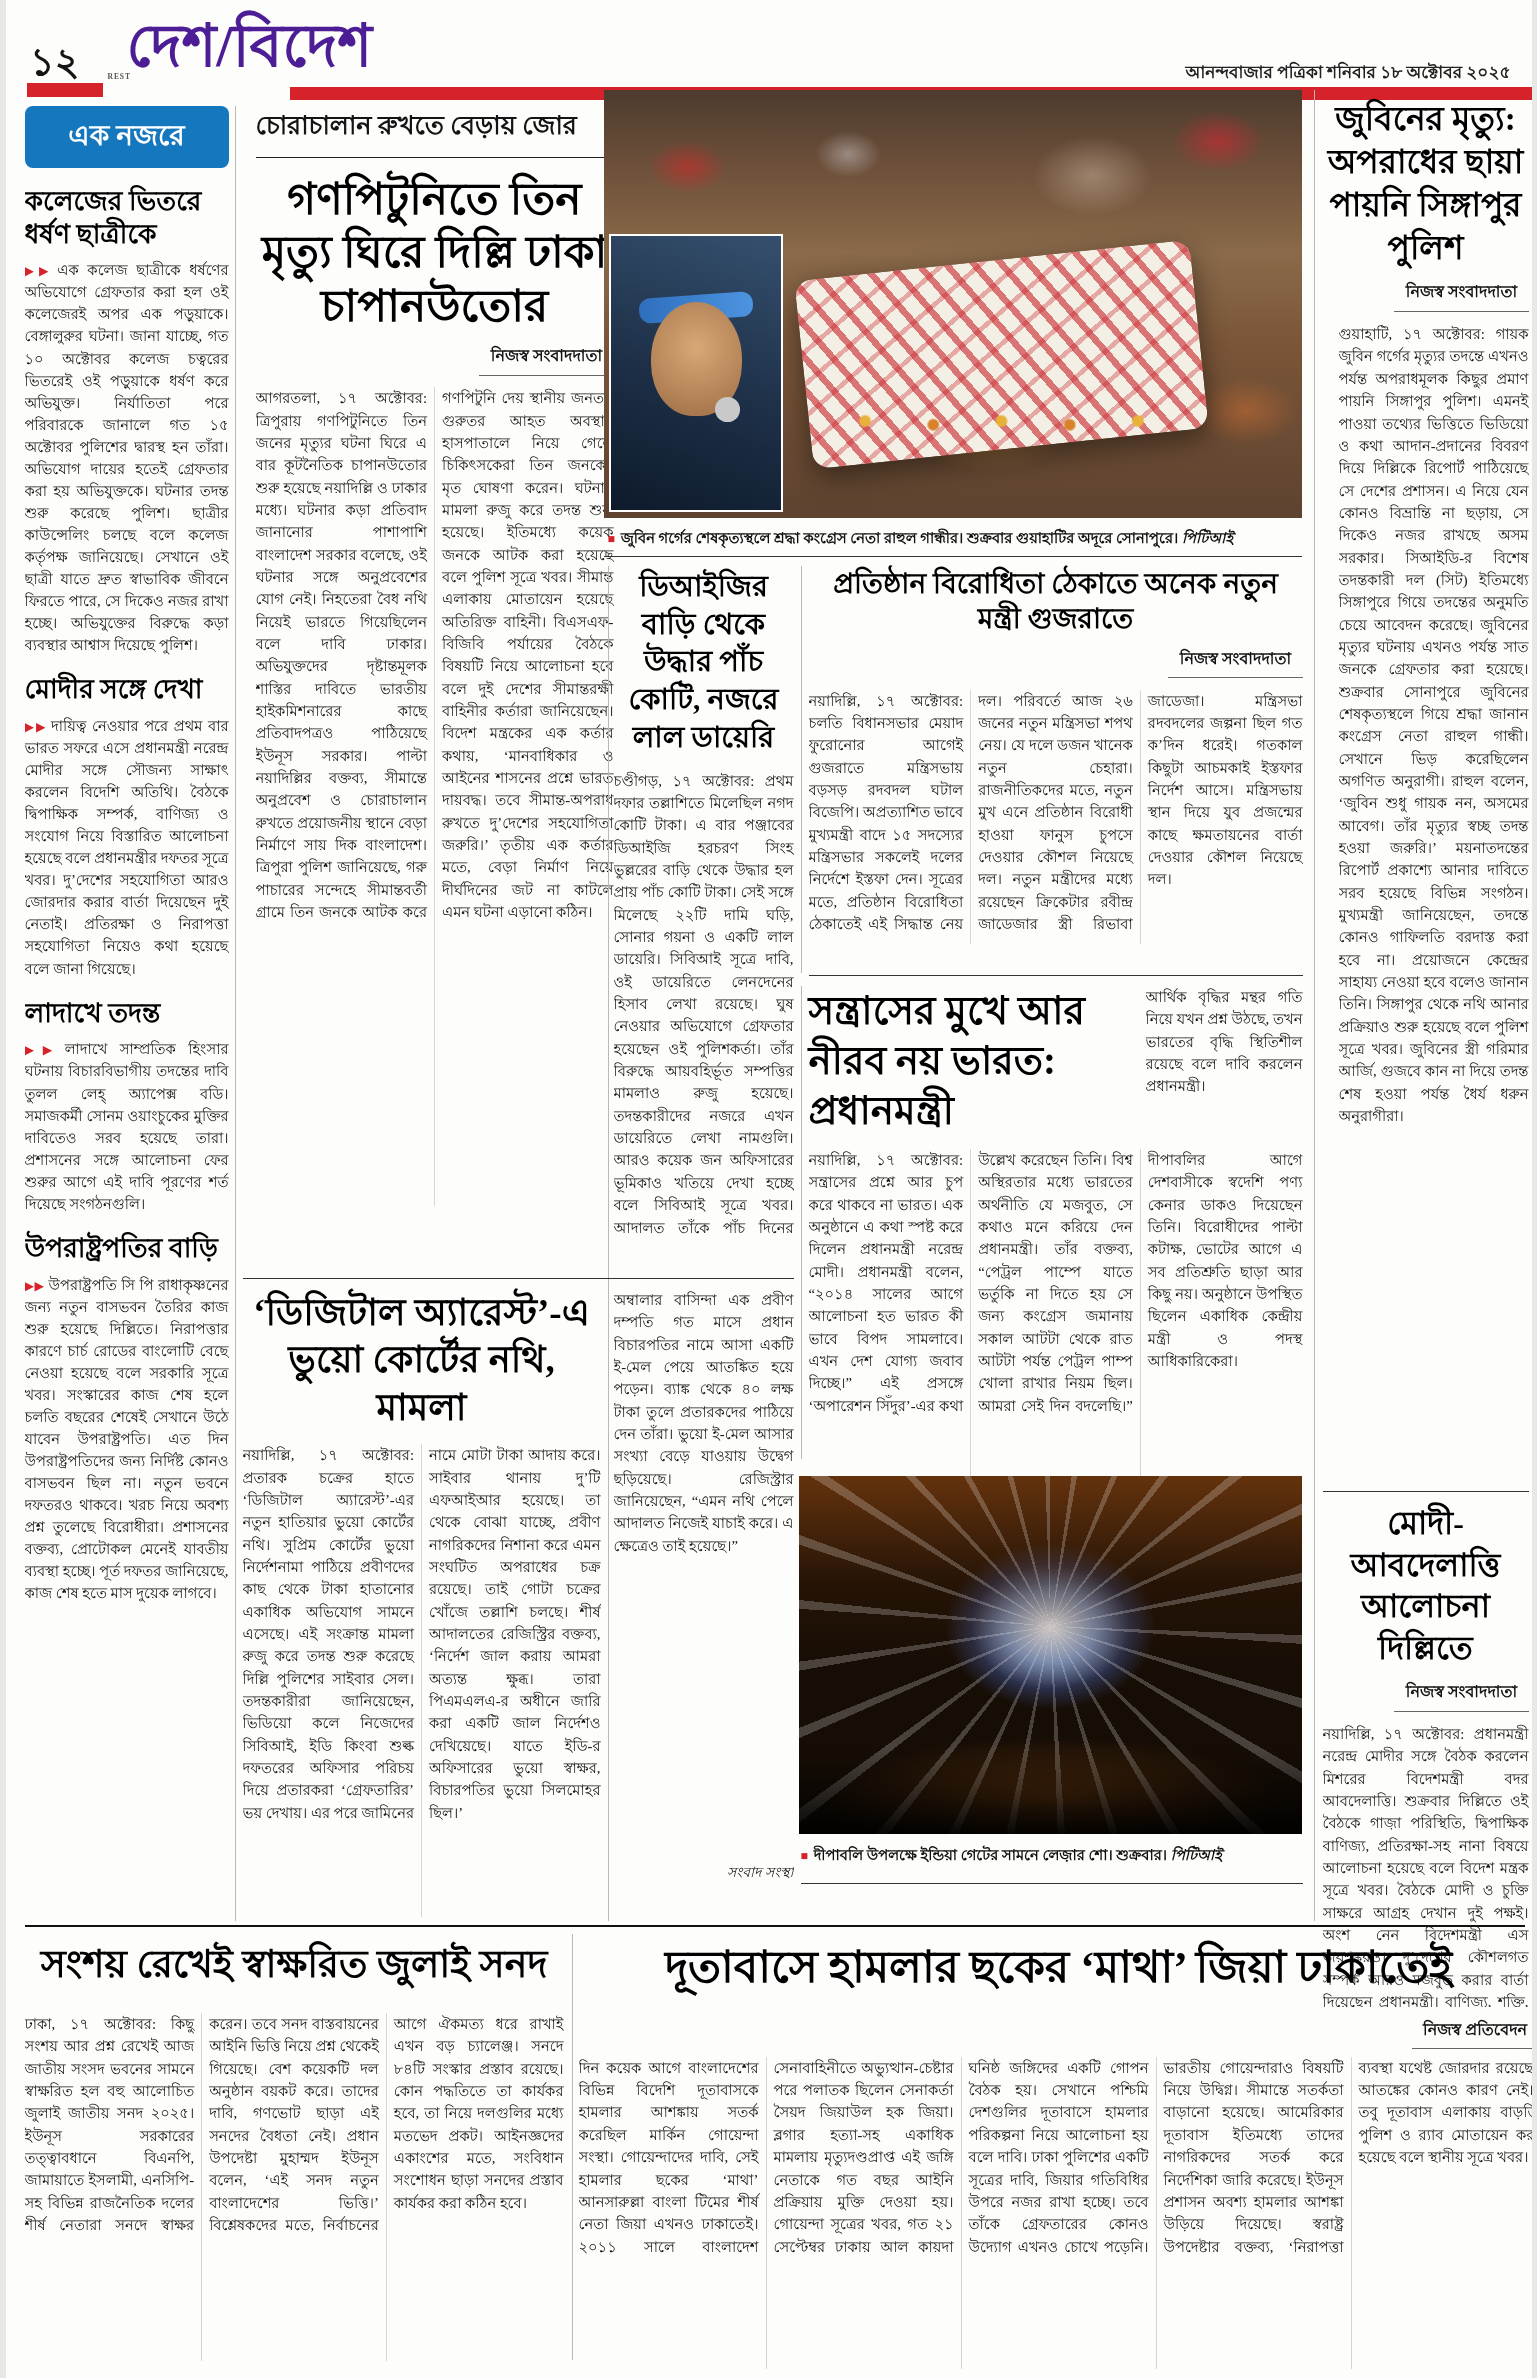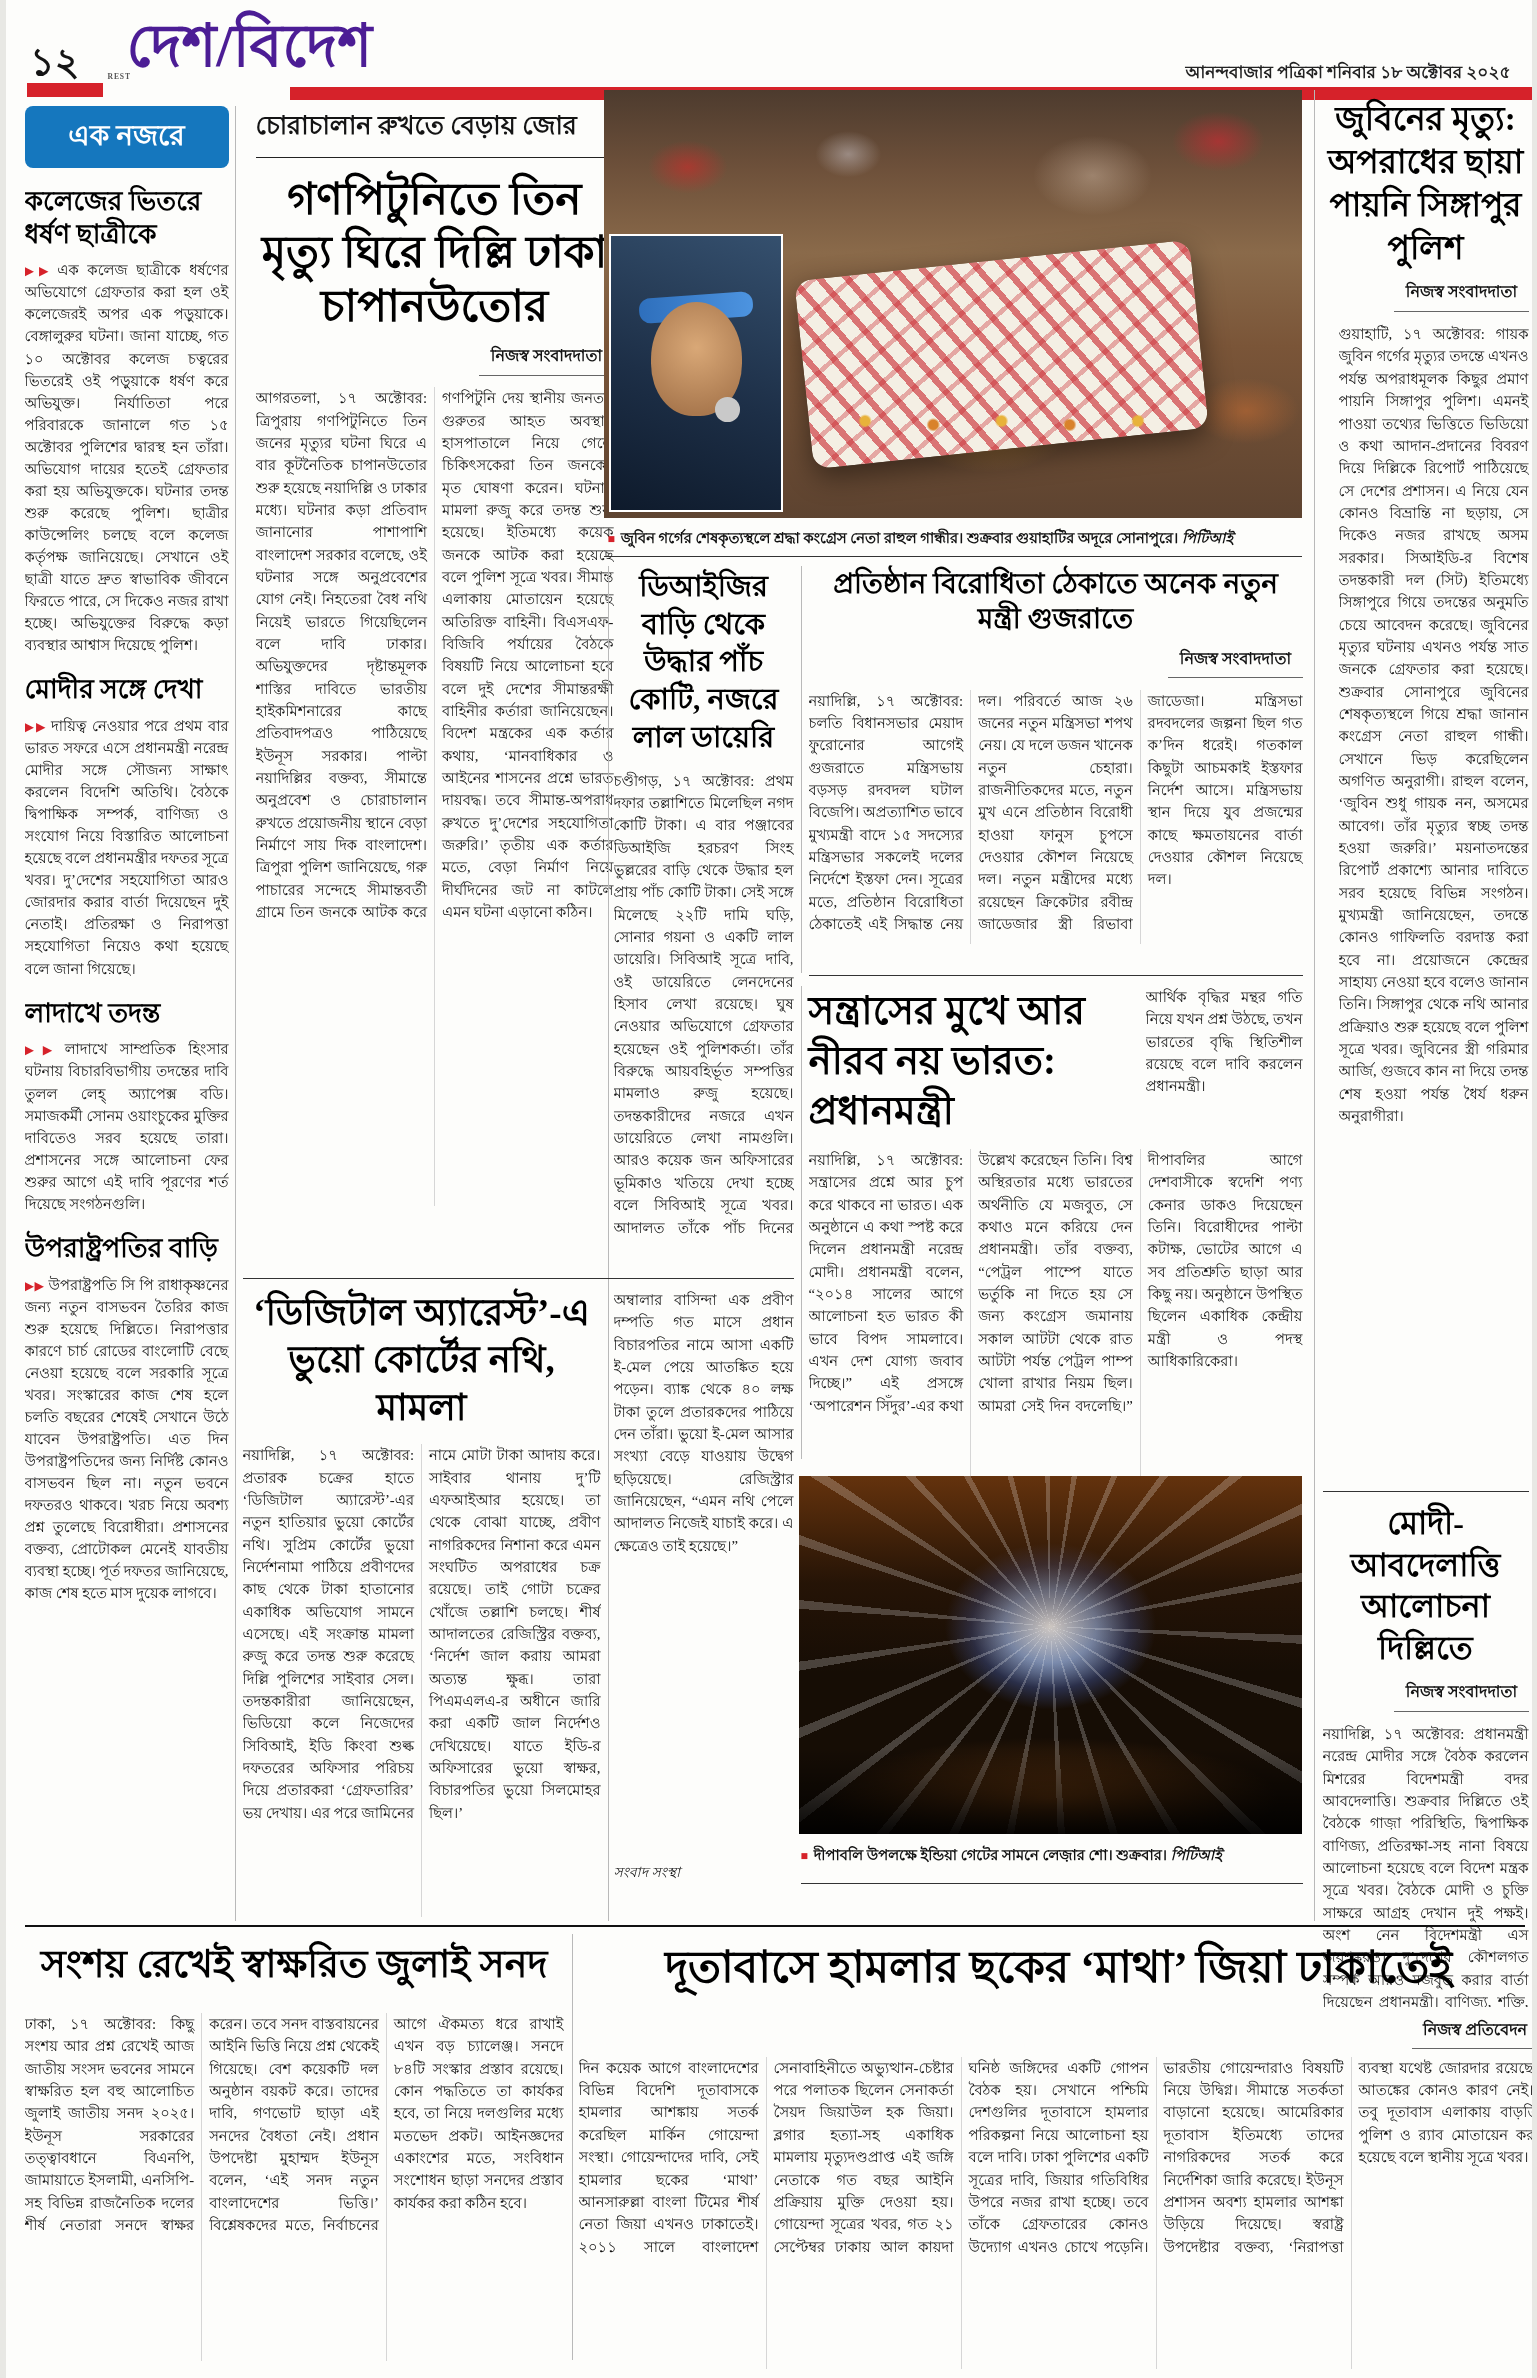--- a/index.html
+++ b/index.html
@@ -16,21 +16,21 @@
   .rule-h{position:absolute;height:1.9px;background:#111;}
   .rule-v{position:absolute;width:0.9px;background:#b9b9b9;}
   h1,h2,h3{margin:0;font-weight:bold;color:#000;}
   .kicker{font-size:25.6px;font-weight:bold;border-bottom:1.9px solid #222;padding-bottom:7.6px;}
   .byline{text-align:right;margin:9.5px 0 11.4px;}
   .byline span{display:inline-block;font-size:16px;font-weight:bold;border-bottom:0.9px solid #666;padding:0 11.4px 4.7px;}
   .bodytext{text-align:justify;font-size:14.7px;line-height:1.52;overflow:hidden;}
   .cols2{column-count:2;column-gap:15px;column-rule:0.9px solid #d6d6d6;}
   .cols3{column-count:3;column-gap:15px;column-rule:0.9px solid #d6d6d6;}
   .cols5{column-count:5;column-gap:15px;column-rule:0.9px solid #d6d6d6;}
-  .credit-line{text-align:left;font-style:italic;font-size:14px;margin-top:3.8px;}
+  .credit-line{text-align:right;font-style:italic;font-size:14px;margin-top:3.8px;}
   
   .sidebar{position:absolute;left:19px;top:106px;width:204px;height:1815px;overflow:hidden;}
   .sidebar-head{background:var(--blue);color:#fff;font-size:28px;font-weight:bold;text-align:center;padding:7.6px 0;border-radius:8px;}
   .sb-item{margin-top:17px;}
   .sb-item h3{font-size:26.5px;line-height:1.22;margin-bottom:9.5px;}
   .sb-body{font-size:14.7px;line-height:1.5;text-align:justify;}
   .sb-bullet{color:var(--red);font-size:12.3px;margin-right:3.8px;}
   
   .art-main{position:absolute;left:250px;top:106px;width:358px;}
   .art-main h1{font-size:44px;line-height:1.22;text-align:center;margin:15px 0 5.7px;}

